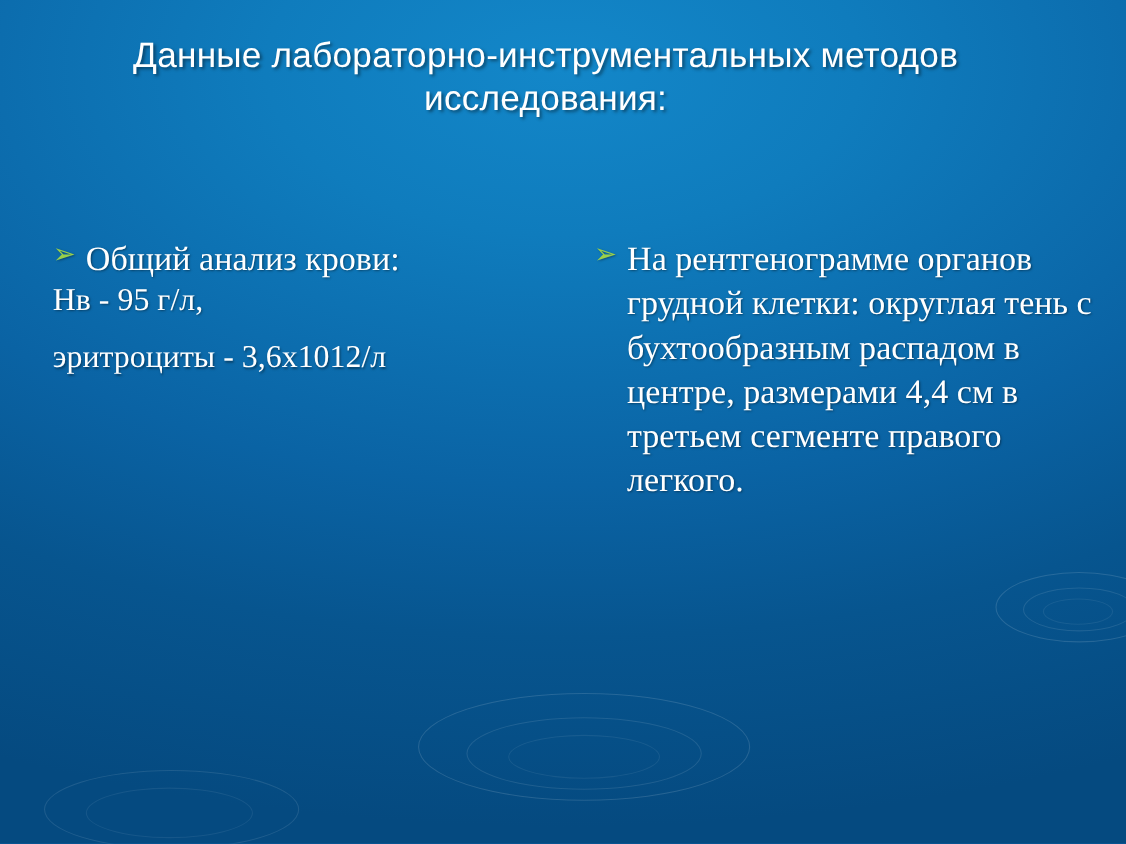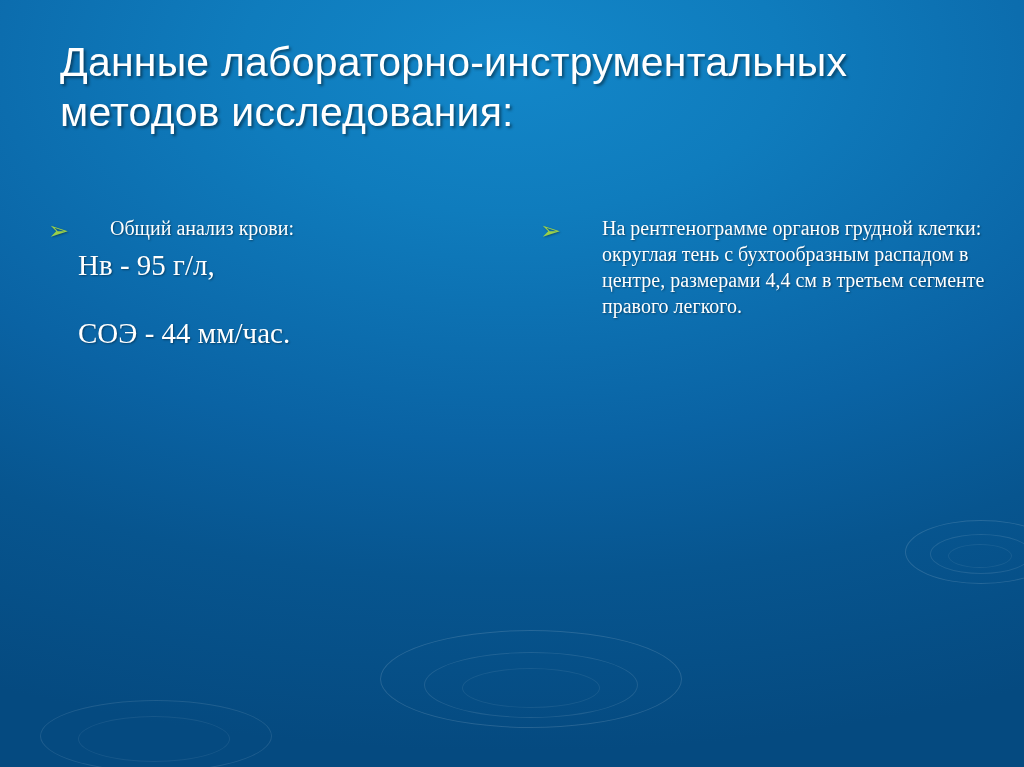--- a/index.html
+++ b/index.html
@@ -22,26 +22,26 @@
     border-radius: 50%;
     border: 1px solid rgba(255,255,255,0.13);
     pointer-events: none;
   }
   .ripple.r2 { border-color: rgba(255,255,255,0.10); }
   .ripple.r3 { border-color: rgba(255,255,255,0.07); }
 
   .title {
     position: absolute;
     top: 10px;
-    left: 60px;
+    left: 44px;
     width: 904px;
-    text-align: left;
+    text-align: center;
     color: #ffffff;
     font-family: "Liberation Sans", sans-serif;
-    font-size: 41px;
+    font-size: 32px;
     line-height: 1.22;
     font-weight: normal;
     text-shadow: 2px 2px 3px rgba(0,0,0,0.45);
     letter-spacing: 0.2px;
   }
 
   .columns {
     position: absolute;
     top: 215px;
     left: 0;
@@ -62,31 +62,29 @@
     flex: 0 0 auto;
     width: 30px;
     color: #9ad04a;
     font-size: 25px;
     line-height: 1.28;
     text-shadow: 1px 1px 2px rgba(0,0,0,0.35);
     font-family: "DejaVu Sans", sans-serif;
   }
   .bullet-text {
     color: #ffffff;
-    font-size: 20px;
+    font-size: 31px;
     line-height: 1.30;
     text-shadow: 1px 1px 2px rgba(0,0,0,0.4);
-    margin-left: 32px;
   }
   .sub-line {
     color: #ffffff;
     font-size: 29px;
     line-height: 1.30;
     text-shadow: 1px 1px 2px rgba(0,0,0,0.4);
-    margin-left: 30px;
   }
   .gap-sm { height: 8px; }
   .gap-md { height: 14px; }
 </style>
 </head>
 <body>
 
 <div class="slide">
 
   <div class="ripple" style="left:380px; top:630px; width:300px; height:96px;"></div>
@@ -102,23 +100,23 @@
 
   <div class="columns">
 
     <div class="col col-left">
       <div class="bullet-row">
         <span class="marker">➢</span>
         <span class="bullet-text">Общий анализ крови:</span>
       </div>
       <div class="sub-line">Нв - 95 г/л,</div>
       <div class="gap-md"></div>
+      <div class="sub-line">эритроциты - 3,6х1012/л</div>
       <div class="gap-sm"></div>
       <div class="gap-sm"></div>
-      <div class="sub-line">СОЭ - 44 мм/час.</div>
     </div>
 
     <div class="col col-right">
       <div class="bullet-row">
         <span class="marker">➢</span>
         <span class="bullet-text">На рентгенограмме органов грудной клетки: округлая тень с бухтообразным распадом в центре, размерами 4,4 см в третьем сегменте правого легкого.</span>
       </div>
     </div>
 
   </div>

